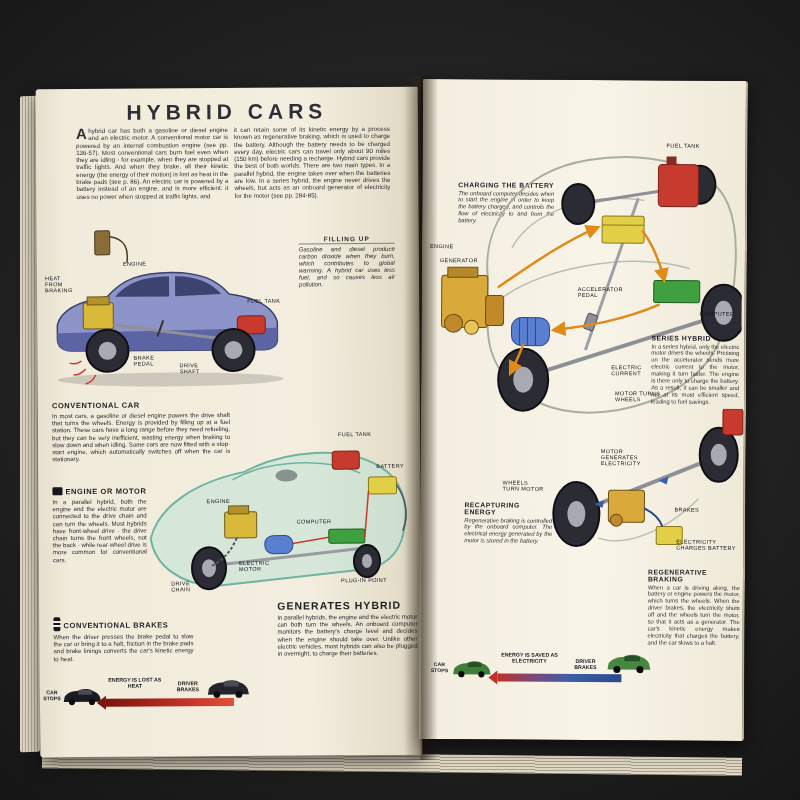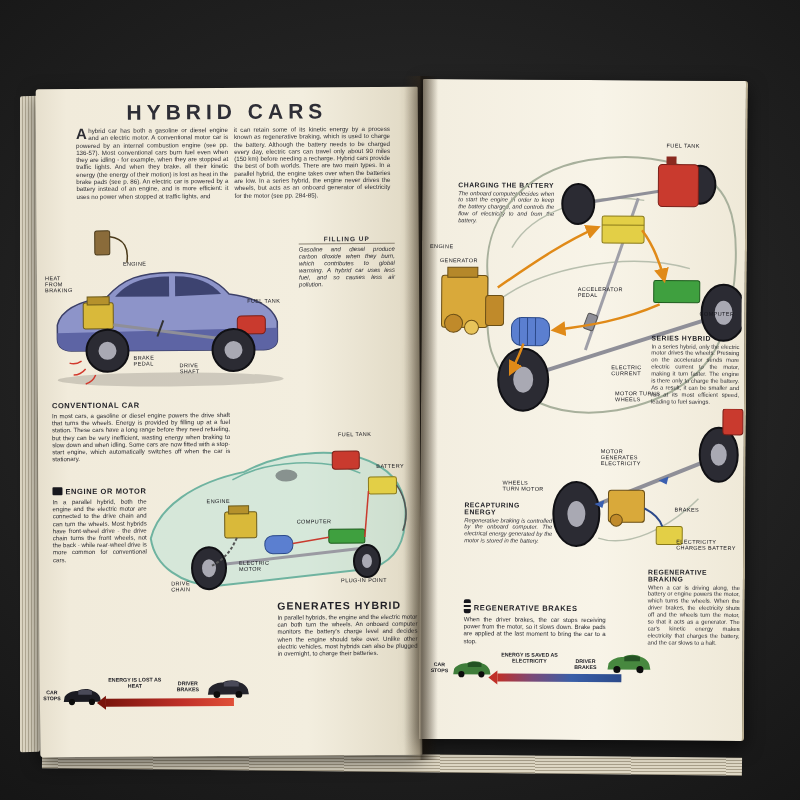--- a/index.html
+++ b/index.html
@@ -140,20 +140,24 @@
       </svg>
       <div class="lbl" style="left:202px;top:12px;">FUEL TANK</div>
       <div class="lbl" style="left:240px;top:44px;">BATTERY</div>
       <div class="lbl" style="left:70px;top:78px;">ENGINE</div>
       <div class="lbl" style="left:160px;top:99px;">COMPUTER</div>
       <div class="lbl" style="left:102px;top:140px;width:40px;">ELECTRIC MOTOR</div>
       <div class="lbl" style="left:34px;top:160px;width:30px;">DRIVE CHAIN</div>
       <div class="lbl" style="left:204px;top:158px;width:46px;">PLUG-IN POINT</div>
     </div>
 
+    <div class="sec" style="left:14px;top:528px;width:140px;">
+      <div class="sec-hd"><span class="icon-brakes"></span><span>CONVENTIONAL BRAKES</span></div>
+      <div class="sec-bd">When the driver presses the brake pedal to slow the car or bring it to a halt, friction in the brake pads and brake linings converts the car's kinetic energy to heat.</div>
+    </div>
 
     <div class="sec" style="left:238px;top:512px;width:140px;">
       <div class="big-hd">GENERATES HYBRID</div>
       <div class="sec-bd">In parallel hybrids, the engine and the electric motor can both turn the wheels. An onboard computer monitors the battery's charge level and decides when the engine should take over. Unlike other electric vehicles, most hybrids can also be plugged in overnight, to charge their batteries.</div>
     </div>
 
     <div class="strip" style="left:2px;top:588px;width:250px;">
       <div class="vlabel" style="left:0;top:12px;">CAR STOPS</div>
       <svg class="s-car" style="left:20px;top:10px;" viewBox="0 0 44 20" width="40" height="19">
         <path d="M2 16 L3 10 C7 5 13 4 17 4 C22 1 30 1 34 4 C38 5 41 8 42 11 L43 16 Z" fill="#1b1b22"></path>
@@ -262,24 +266,20 @@
     <div class="sec" style="left:44px;top:422px;width:88px;">
       <div class="r-hd">RECAPTURING ENERGY</div>
       <div class="r-it">Regenerative braking is controlled by the onboard computer. The electrical energy generated by the motor is stored in the battery.</div>
     </div>
 
     <div class="sec" style="left:228px;top:488px;width:92px;">
       <div class="r-hd">REGENERATIVE BRAKING</div>
       <div class="r-bd">When a car is driving along, the battery or engine powers the motor, which turns the wheels. When the driver brakes, the electricity shuts off and the wheels turn the motor, so that it acts as a generator. The car's kinetic energy makes electricity that charges the battery, and the car slows to a halt.</div>
     </div>
 
-    <div class="sec" style="left:44px;top:520px;width:142px;">
-      <div class="sec-hd"><span class="icon-brakes"></span><span>REGENERATIVE BRAKES</span></div>
-      <div class="sec-bd">When the driver brakes, the car stops receiving power from the motor, so it slows down. Brake pads are applied at the last moment to bring the car to a stop.</div>
-    </div>
 
     <div class="strip" style="left:10px;top:572px;width:268px;">
       <div class="vlabel" style="left:0;top:10px;">CAR STOPS</div>
       <svg class="s-car" style="left:22px;top:8px;" viewBox="0 0 44 20" width="40" height="19">
         <path d="M2 16 L3 10 C7 5 13 4 17 4 C22 1 30 1 34 4 C38 5 41 8 42 11 L43 16 Z" fill="#3f7d3a"></path>
         <path d="M18 4 C22 2 29 2 33 4 L33 8 L18 8 Z" fill="#245224"></path>
         <circle cx="11" cy="16" r="3.4" fill="#0c0c0c"></circle>
           <circle cx="33" cy="16" r="3.4" fill="#0c0c0c"></circle>
       </svg>
       <div class="s-arrow arrow-mix" style="left:68px;top:22px;width:124px;"></div>

